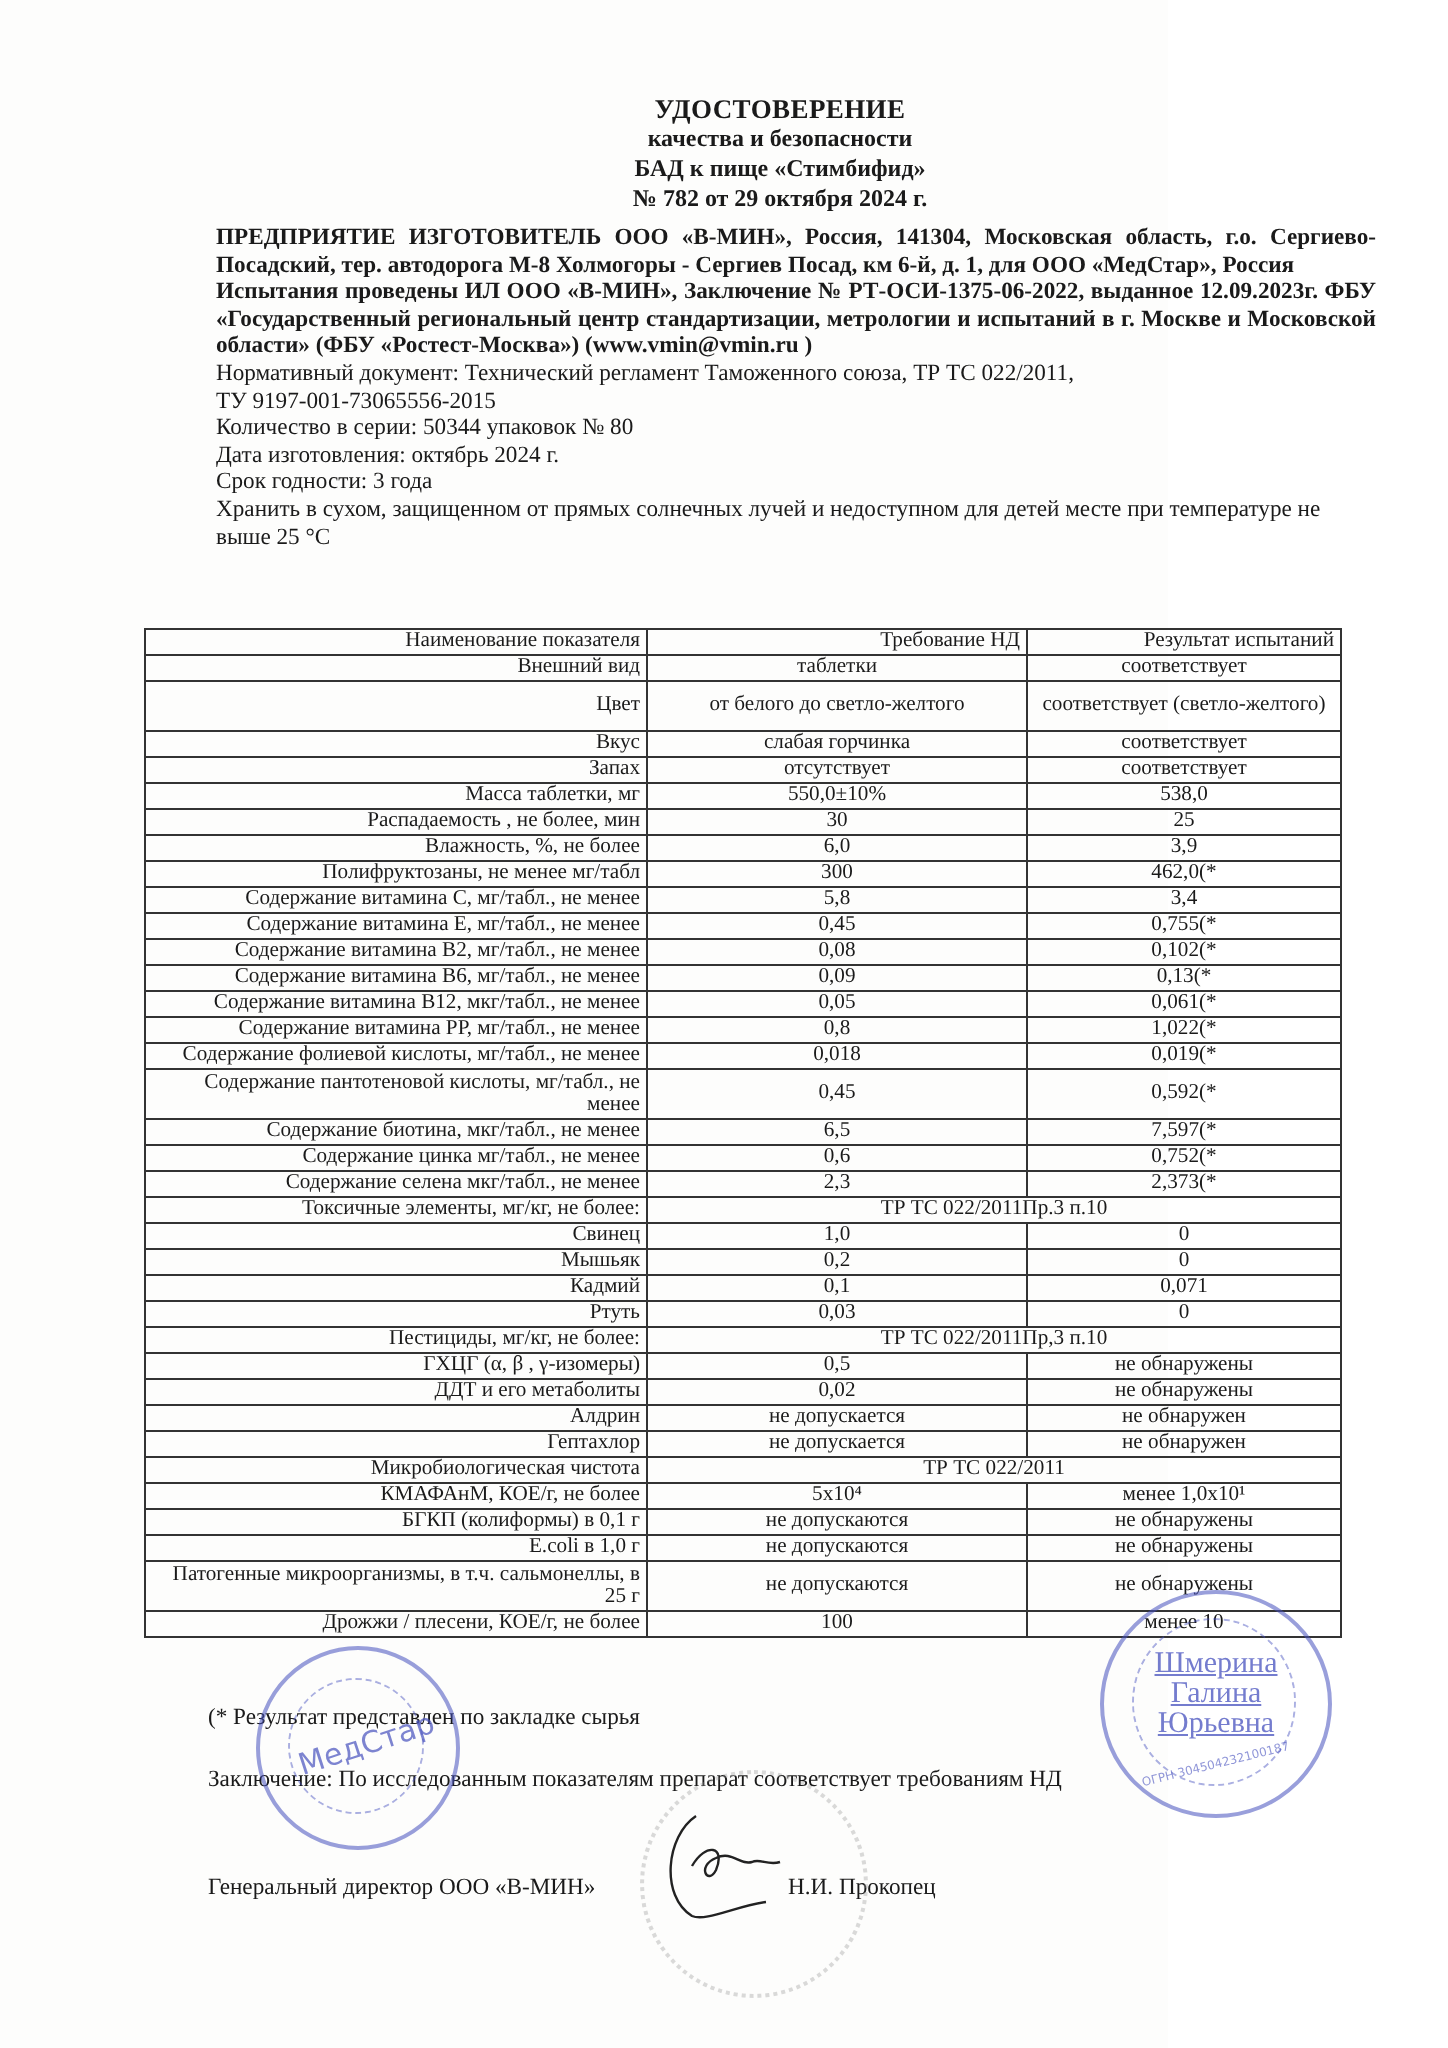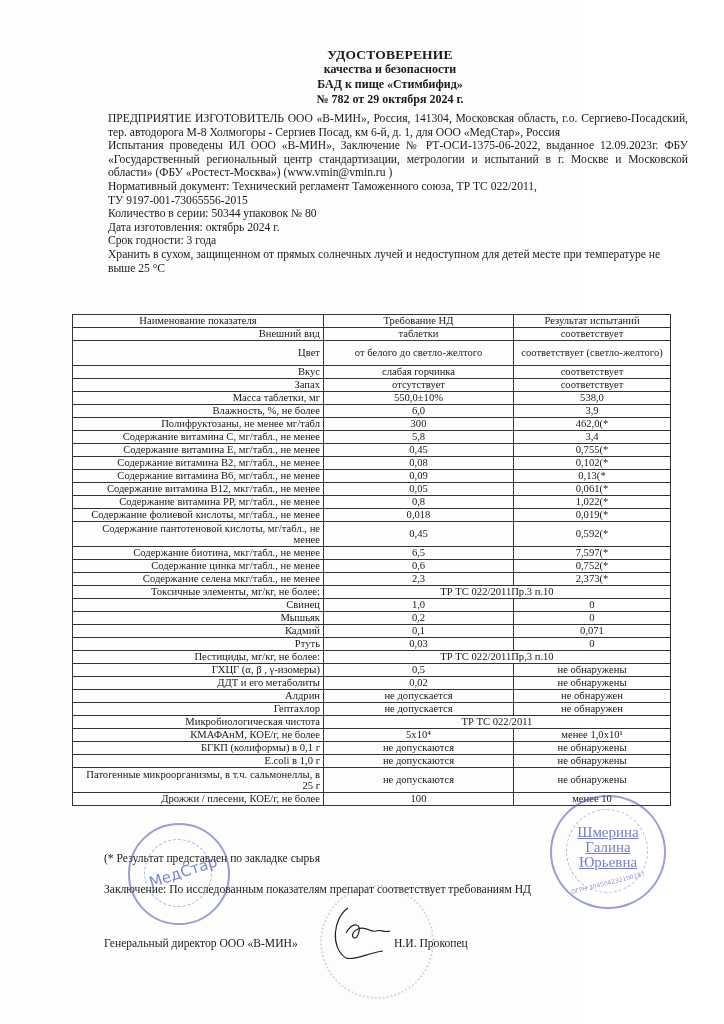--- a/index.html
+++ b/index.html
@@ -4,26 +4,26 @@
 <style>
   html, body { margin: 0; padding: 0; background: #ffffff; }
   body { width: 724px; height: 1024px; position: relative; overflow: hidden;
          font-family: "Liberation Serif", "DejaVu Serif", serif; color: #1a1a1a; }
   .page { position: absolute; left: 0; top: 0; width: 584px; height: 1024px; background: #fdfdfc; }
   .title-block { position: absolute; top: 47px; left: 0; width: 780px; text-align: center; line-height: 15px; }
   .title-block .t1 { font-weight: bold; font-size: 13.5px; letter-spacing: 0.2px; }
   .title-block .t2 { font-weight: bold; font-size: 12px; }
   .info { position: absolute; left: 108px; top: 112px; width: 580px; font-size: 11.6px; line-height: 13.6px; }
   .info .p { margin: 0; }
-  .info .just { text-align: justify; }
+  .info .just { text-align: justify; font-weight: bold; }
   table.spec { position: absolute; left: 72px; top: 314px; width: 598px; border-collapse: collapse;
                font-size: 10.6px; line-height: 11.5px; table-layout: fixed; }
   table.spec td, table.spec th { border: 1px solid #333; padding: 0 3px; height: 12px; font-weight: normal; vertical-align: middle; }
   table.spec col.c1 { width: 251px; } table.spec col.c2 { width: 190px; } table.spec col.c3 { width: 157px; }
-  table.spec th { text-align: center; }
+  table.spec th { text-align: right; }
   table.spec td.l { text-align: right; }
   table.spec td.c { text-align: center; }
   table.spec tr.tall td { height: 24px; }
   .footnote { position: absolute; left: 104px; top: 852px; font-size: 11.6px; }
   .conclusion { position: absolute; left: 104px; top: 883px; font-size: 11.6px; }
   .director { position: absolute; left: 104px; top: 937px; font-size: 11.6px; }
   .director-name { position: absolute; left: 394px; top: 937px; font-size: 11.6px; }
   .stamp { position: absolute; border-radius: 50%; border: 2px solid rgba(70,80,190,0.55); }
   .stamp-left { left: 128px; top: 823px; width: 98px; height: 98px; }
   .stamp-left .inner { position: absolute; left: 14px; top: 14px; width: 66px; height: 66px; border-radius: 50%; border: 1.5px dashed rgba(70,80,190,0.45); }
@@ -92,20 +92,25 @@
           <td class="l">Запах</td>
           <td class="c">отсутствует</td>
           <td class="c">соответствует</td>
         </tr>
         <tr>
           <td class="l">Масса таблетки, мг</td>
           <td class="c">550,0±10%</td>
           <td class="c">538,0</td>
         </tr>
         <tr>
+          <td class="l">Распадаемость , не более, мин</td>
+          <td class="c">30</td>
+          <td class="c">25</td>
+        </tr>
+        <tr>
           <td class="l">Влажность, %, не более</td>
           <td class="c">6,0</td>
           <td class="c">3,9</td>
         </tr>
         <tr>
           <td class="l">Полифруктозаны, не менее мг/табл</td>
           <td class="c">300</td>
           <td class="c">462,0(*</td>
         </tr>
         <tr>

